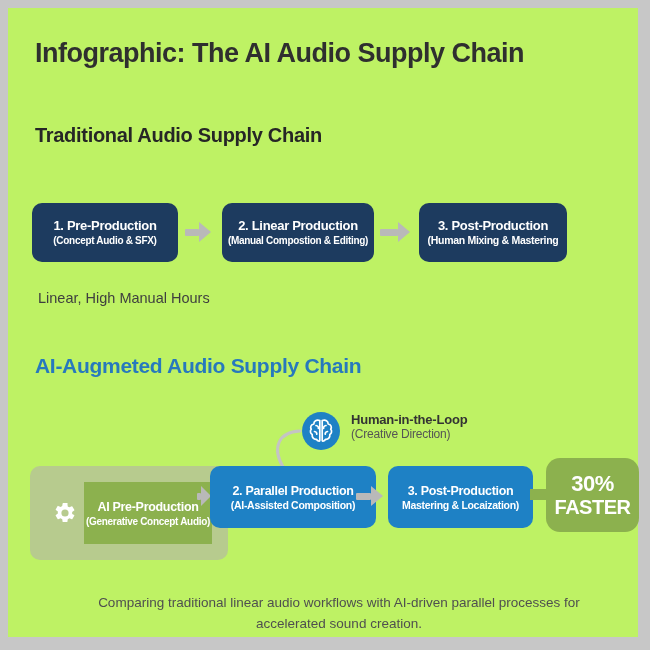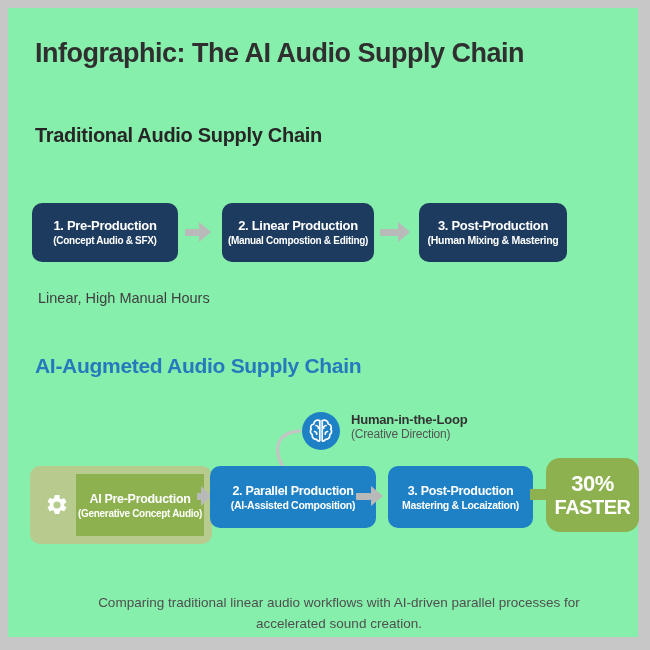--- a/index.html
+++ b/index.html
@@ -5,21 +5,21 @@
   html,body{margin:0;padding:0;}
   body{
     width:650px;height:650px;
     font-family:"Liberation Sans","DejaVu Sans",sans-serif;
     background:#c7c7c7;
     position:relative;overflow:hidden;
   }
   .frame{position:absolute;inset:0;background:var(--frame-gray,#c7c7c7);}
   .card{
     position:absolute;left:8px;top:8px;right:12px;bottom:13px;
-    background:#86efac;
+    background:#bef264;
   }
   
   .title{
     position:absolute;left:27px;top:30px;width:580px;
     font-size:27px;font-weight:700;color:var(--text-dark,#2f2f2f);
     letter-spacing:-0.5px;
   }
   .h2{
     position:absolute;left:27px;font-size:20px;font-weight:700;
     color:#262626;letter-spacing:-0.3px;
@@ -46,21 +46,21 @@
   }
   
   .hitl-icon{position:absolute;left:293px;top:403px;width:40px;height:40px;}
   .hitl-labels{position:absolute;left:343px;top:404px;line-height:15px;}
   .hitl-title{font-size:13px;font-weight:700;color:#333;letter-spacing:-0.2px;}
   .hitl-sub{font-size:12px;color:#555;letter-spacing:-0.2px;}
   .connector-svg{position:absolute;left:0;top:0;pointer-events:none;}
   
   .step-green{
     left:22px;width:166px;background:var(--green-light,#b7cb8e);
-    overflow:hidden;flex-direction:row;padding:8px;
+    overflow:hidden;flex-direction:row;padding:16px;
   }
   .green-strip{width:38px;height:100%;display:flex;align-items:center;justify-content:center;flex:0 0 38px;}
   .green-main{
     flex:1;height:100%;background:var(--green,#8cb14e);
     display:flex;flex-direction:column;align-items:center;justify-content:center;
   }
   .green-main .step-sub{font-size:10px;}
   .step-blue2{left:202px;width:166px;background:var(--blue,#1e81c5);}
   .step-blue3{left:380px;width:145px;background:var(--blue,#1e81c5);}
   .step-blue2 .step-sub,.step-blue3 .step-sub{font-size:10.5px;}

